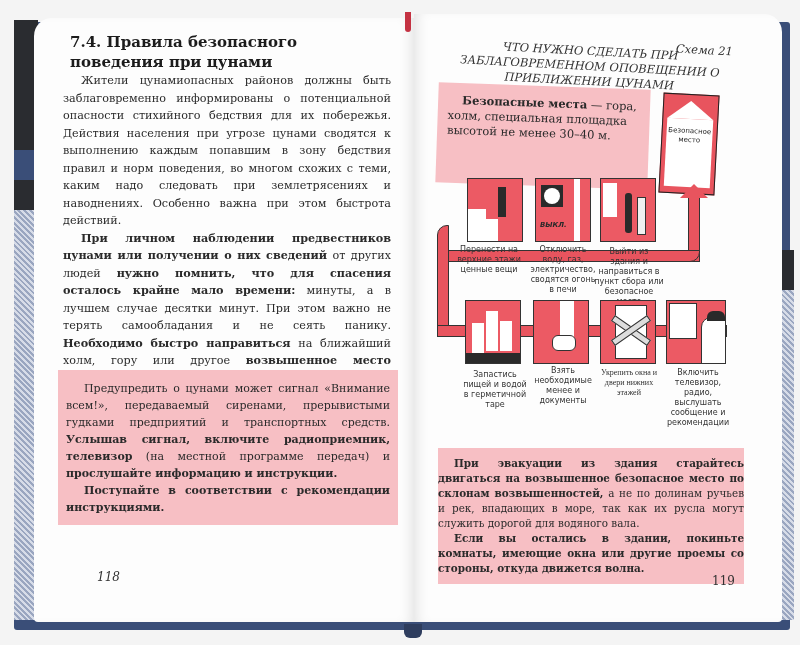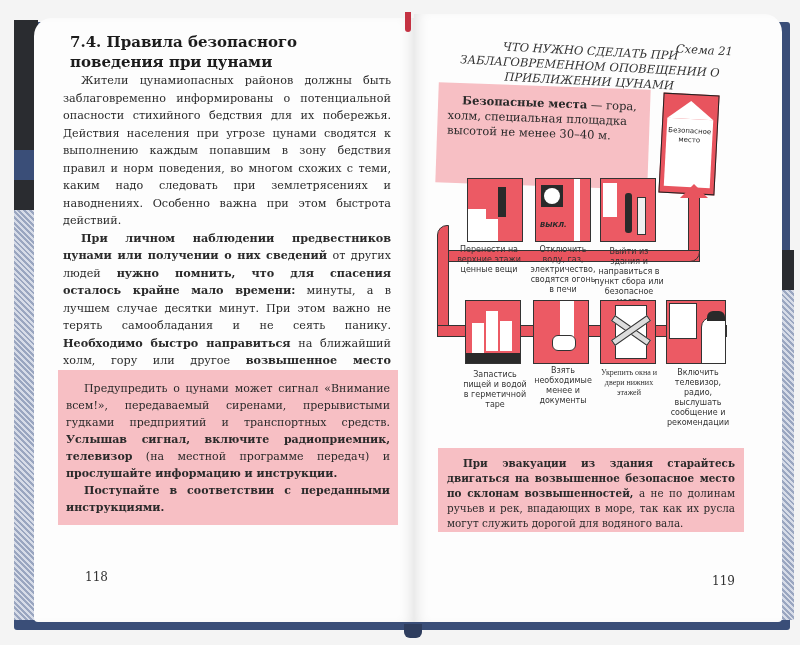--- a/index.html
+++ b/index.html
@@ -32,21 +32,21 @@
   .pinkR-top p{margin:0;text-indent:14px;}
   .safe-house{position:absolute;left:661px;top:94px;width:56px;height:100px;background:#e8545e;border:1.5px solid #222;box-sizing:border-box;transform:rotate(3deg);}
   .safe-house .inner{position:absolute;left:4px;top:24px;width:46px;height:68px;background:#fff;}
   .safe-house .roof{position:absolute;left:4px;top:6px;width:0;height:0;border-left:23px solid transparent;border-right:23px solid transparent;border-bottom:18px solid #fff;}
   .safe-house .lbl{position:absolute;left:4px;top:32px;width:46px;text-align:center;font-family:"DejaVu Sans",sans-serif;font-size:7px;line-height:9px;color:#222;}
 
   .pipe{position:absolute;background:#e8545e;border:1.5px solid #333;box-sizing:border-box;}
   .tile{position:absolute;width:56px;height:64px;background:#ec5a64;border:1.5px solid #333;box-sizing:border-box;overflow:hidden;}
   .tile .w{position:absolute;background:#fff;}
   .cap{position:absolute;width:70px;font-family:"DejaVu Sans",sans-serif;font-size:8px;line-height:10px;text-align:center;color:#333;}
-  .pinkR-bot{left:438px;top:448px;width:306px;height:84px;padding:8px 9px;box-sizing:border-box;}
+  .pinkR-bot{left:438px;top:448px;width:306px;height:136px;padding:8px 0;box-sizing:border-box;}
   .pinkR-bot p{margin:0;text-indent:16px;font-size:10.4px;line-height:15px;text-align:justify;}
 </style>
 </head>
 <body>
 
 <div class="cover"></div>
 <div class="cover-stripe-l"></div>
 <div class="cover-stripe-l2"></div>
 <div class="cover-hatch-l"></div>
 <div class="cover-stripe-r"></div>
@@ -62,23 +62,23 @@
   </p>
   <p>
     <span class="spaced">Признаки близкого цунами:</span><span> землетрясение, которое вы заметили в своем доме; более интенсивный, чем обычно, отлив; появление трещин в береговом льду зимой; необычный дрейф льдин в безветренную погоду; выбросы воды у кромки льда.</span>
   </p>
 </div>
 
 <div class="pink-box pinkL">
   <p>
     <span>Предупредить о цунами может сигнал «Внимание всем!», передаваемый сиренами, прерывистыми гудками предприятий и транспортных средств. </span><span class="b">Услышав сигнал, включите радиоприемник, телевизор</span><span> (на местной программе передач) и </span><span class="b">прослушайте информацию и инструкции.</span>
   </p>
-  <p class="b">Поступайте в соответствии с переданными инструкциями.</p>
+  <p class="b">Поступайте в соответствии с рекомендации инструкциями.</p>
 </div>
-<div class="pageno" style="left:85px;top:570px;">118</div>
+<div class="pageno" style="left:97px;top:570px;font-style:italic;">118</div>
 
 <div class="page page-right"></div>
 <div class="ribbon-top"></div>
 <div class="schema-title">ЧТО НУЖНО СДЕЛАТЬ ПРИ ЗАБЛАГОВРЕМЕННОМ ОПОВЕЩЕНИИ О ПРИБЛИЖЕНИИ ЦУНАМИ</div>
 <div class="schema-num">Схема 21</div>
 
 <div class="pink-box pinkR-top">
   <p><span class="b">Безопасные места</span><span> — гора, холм, специальная площадка высотой не менее 30–40 м.</span></p>
 </div>
 
@@ -136,16 +136,17 @@
   <div style="position:absolute;left:40px;top:10px;width:18px;height:10px;background:#2a2a2a;border-radius:6px 6px 0 0;"></div>
 </div>
 
 <div class="cap" style="left:460px;top:370px;">Запастись пищей и водой в герметичной таре</div>
 <div class="cap" style="left:528px;top:366px;">Взять необходимые менее и документы</div>
 <div class="cap" style="left:594px;top:368px;font-family:Liberation Serif, serif;">Укрепить окна и двери нижних этажей</div>
 <div class="cap" style="left:660px;top:368px;width:76px;">Включить телевизор, радио, выслушать сообщение и рекомендации</div>
 
 <div class="pink-box pinkR-bot">
   <p><span class="b">При эвакуации из здания старайтесь двигаться на возвышенное безопасное место по склонам возвышенностей,</span><span> а не по долинам ручьев и рек, впадающих в море, так как их русла могут служить дорогой для водяного вала.</span></p>
+  <p class="b">Если вы остались в здании, покиньте комнаты, имеющие окна или другие проемы со стороны, откуда движется волна.</p>
 </div>
 <div class="pageno" style="left:712px;top:574px;">119</div>
 
 <div class="bookmark"></div>
 
 </body></html>

